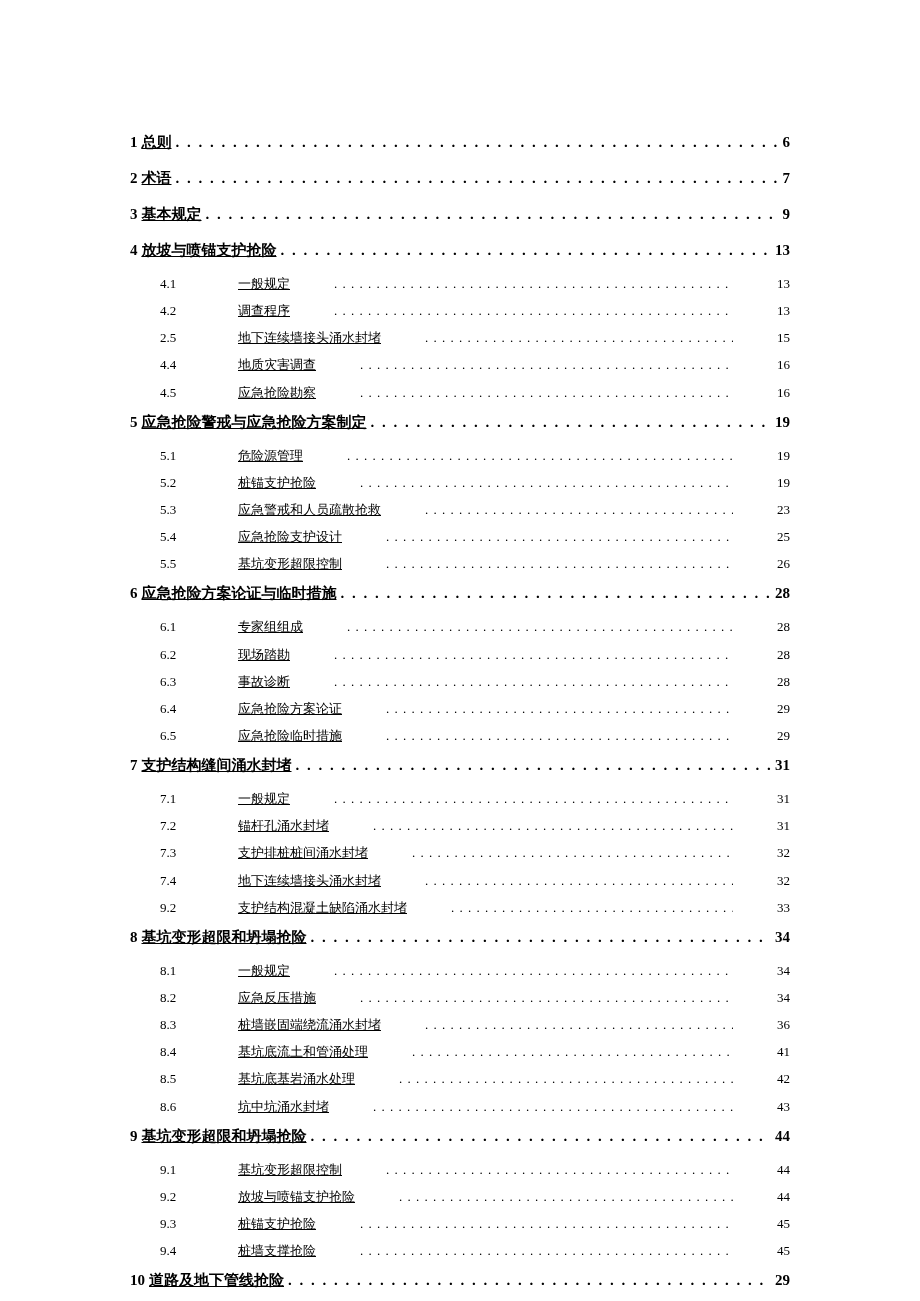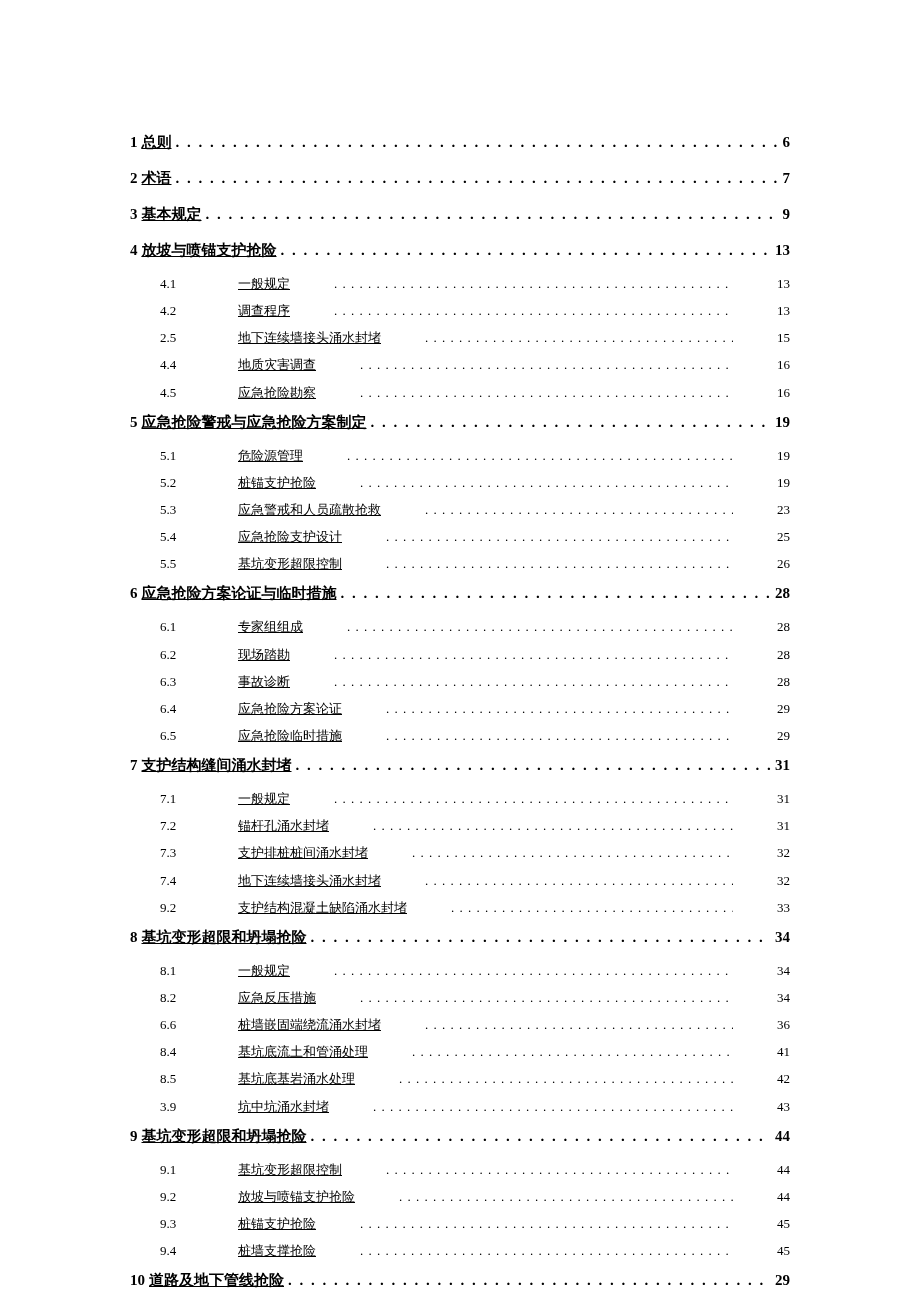--- a/index.html
+++ b/index.html
@@ -233,39 +233,39 @@
       <span class="toc-leader">. . . . . . . . . . . . . . . . . . . . . . . . . . . . . . . . . . . . . . . . . . . . . . . . . . . . . . . . . . . . . . . . . . . . . . . . . . . . . . . . . . . . . . . . . . . . . . . . . . . . . . . . . . . . . . . . . . . . . . . . . . . . . . . . . . . . . . . . . . . . . . . . . . . . . . . . . . . . . . . . . . . . . . . . . . . . . . . .</span>
       <span class="toc-page">34</span>
     </div>
     <div class="toc-h2">
       <span class="toc-num">8.2</span>
       <span class="toc-title">应急反压措施</span>
       <span class="toc-leader">. . . . . . . . . . . . . . . . . . . . . . . . . . . . . . . . . . . . . . . . . . . . . . . . . . . . . . . . . . . . . . . . . . . . . . . . . . . . . . . . . . . . . . . . . . . . . . . . . . . . . . . . . . . . . . . . . . . . . . . . . . . . . . . . . . . . . . . . . . . . . . . . . . . . . . . . . . . . . . . . . . . . . . . . . . . . . . . .</span>
       <span class="toc-page">34</span>
     </div>
     <div class="toc-h2">
-      <span class="toc-num">6.6</span>
+      <span class="toc-num">8.3</span>
       <span class="toc-title">桩墙嵌固端绕流涌水封堵</span>
       <span class="toc-leader">. . . . . . . . . . . . . . . . . . . . . . . . . . . . . . . . . . . . . . . . . . . . . . . . . . . . . . . . . . . . . . . . . . . . . . . . . . . . . . . . . . . . . . . . . . . . . . . . . . . . . . . . . . . . . . . . . . . . . . . . . . . . . . . . . . . . . . . . . . . . . . . . . . . . . . . . . . . . . . . . . . . . . . . . . . . . . . . .</span>
       <span class="toc-page">36</span>
     </div>
     <div class="toc-h2">
       <span class="toc-num">8.4</span>
       <span class="toc-title">基坑底流土和管涌处理</span>
       <span class="toc-leader">. . . . . . . . . . . . . . . . . . . . . . . . . . . . . . . . . . . . . . . . . . . . . . . . . . . . . . . . . . . . . . . . . . . . . . . . . . . . . . . . . . . . . . . . . . . . . . . . . . . . . . . . . . . . . . . . . . . . . . . . . . . . . . . . . . . . . . . . . . . . . . . . . . . . . . . . . . . . . . . . . . . . . . . . . . . . . . . .</span>
       <span class="toc-page">41</span>
     </div>
     <div class="toc-h2">
       <span class="toc-num">8.5</span>
       <span class="toc-title">基坑底基岩涌水处理</span>
       <span class="toc-leader">. . . . . . . . . . . . . . . . . . . . . . . . . . . . . . . . . . . . . . . . . . . . . . . . . . . . . . . . . . . . . . . . . . . . . . . . . . . . . . . . . . . . . . . . . . . . . . . . . . . . . . . . . . . . . . . . . . . . . . . . . . . . . . . . . . . . . . . . . . . . . . . . . . . . . . . . . . . . . . . . . . . . . . . . . . . . . . . .</span>
       <span class="toc-page">42</span>
     </div>
     <div class="toc-h2">
-      <span class="toc-num">3.9</span>
+      <span class="toc-num">8.6</span>
       <span class="toc-title">坑中坑涌水封堵</span>
       <span class="toc-leader">. . . . . . . . . . . . . . . . . . . . . . . . . . . . . . . . . . . . . . . . . . . . . . . . . . . . . . . . . . . . . . . . . . . . . . . . . . . . . . . . . . . . . . . . . . . . . . . . . . . . . . . . . . . . . . . . . . . . . . . . . . . . . . . . . . . . . . . . . . . . . . . . . . . . . . . . . . . . . . . . . . . . . . . . . . . . . . . .</span>
       <span class="toc-page">43</span>
     </div>
     <div class="toc-h1">
       <span class="toc-num">9</span>
       <span class="toc-title">基坑变形超限和坍塌抢险</span>
       <span class="toc-leader">. . . . . . . . . . . . . . . . . . . . . . . . . . . . . . . . . . . . . . . . . . . . . . . . . . . . . . . . . . . . . . . . . . . . . . . . . . . . . . . . . . . . . . . . . . . . . . . . . . . . . . . . . . . . . . . . . . . . . . . . . . . . . . . . . . . . . . . . . . . . . . . . . . . . . . . . . . . . . . . . . . . . . . . . . . . . . . . .</span>
       <span class="toc-page">44</span>
     </div>

